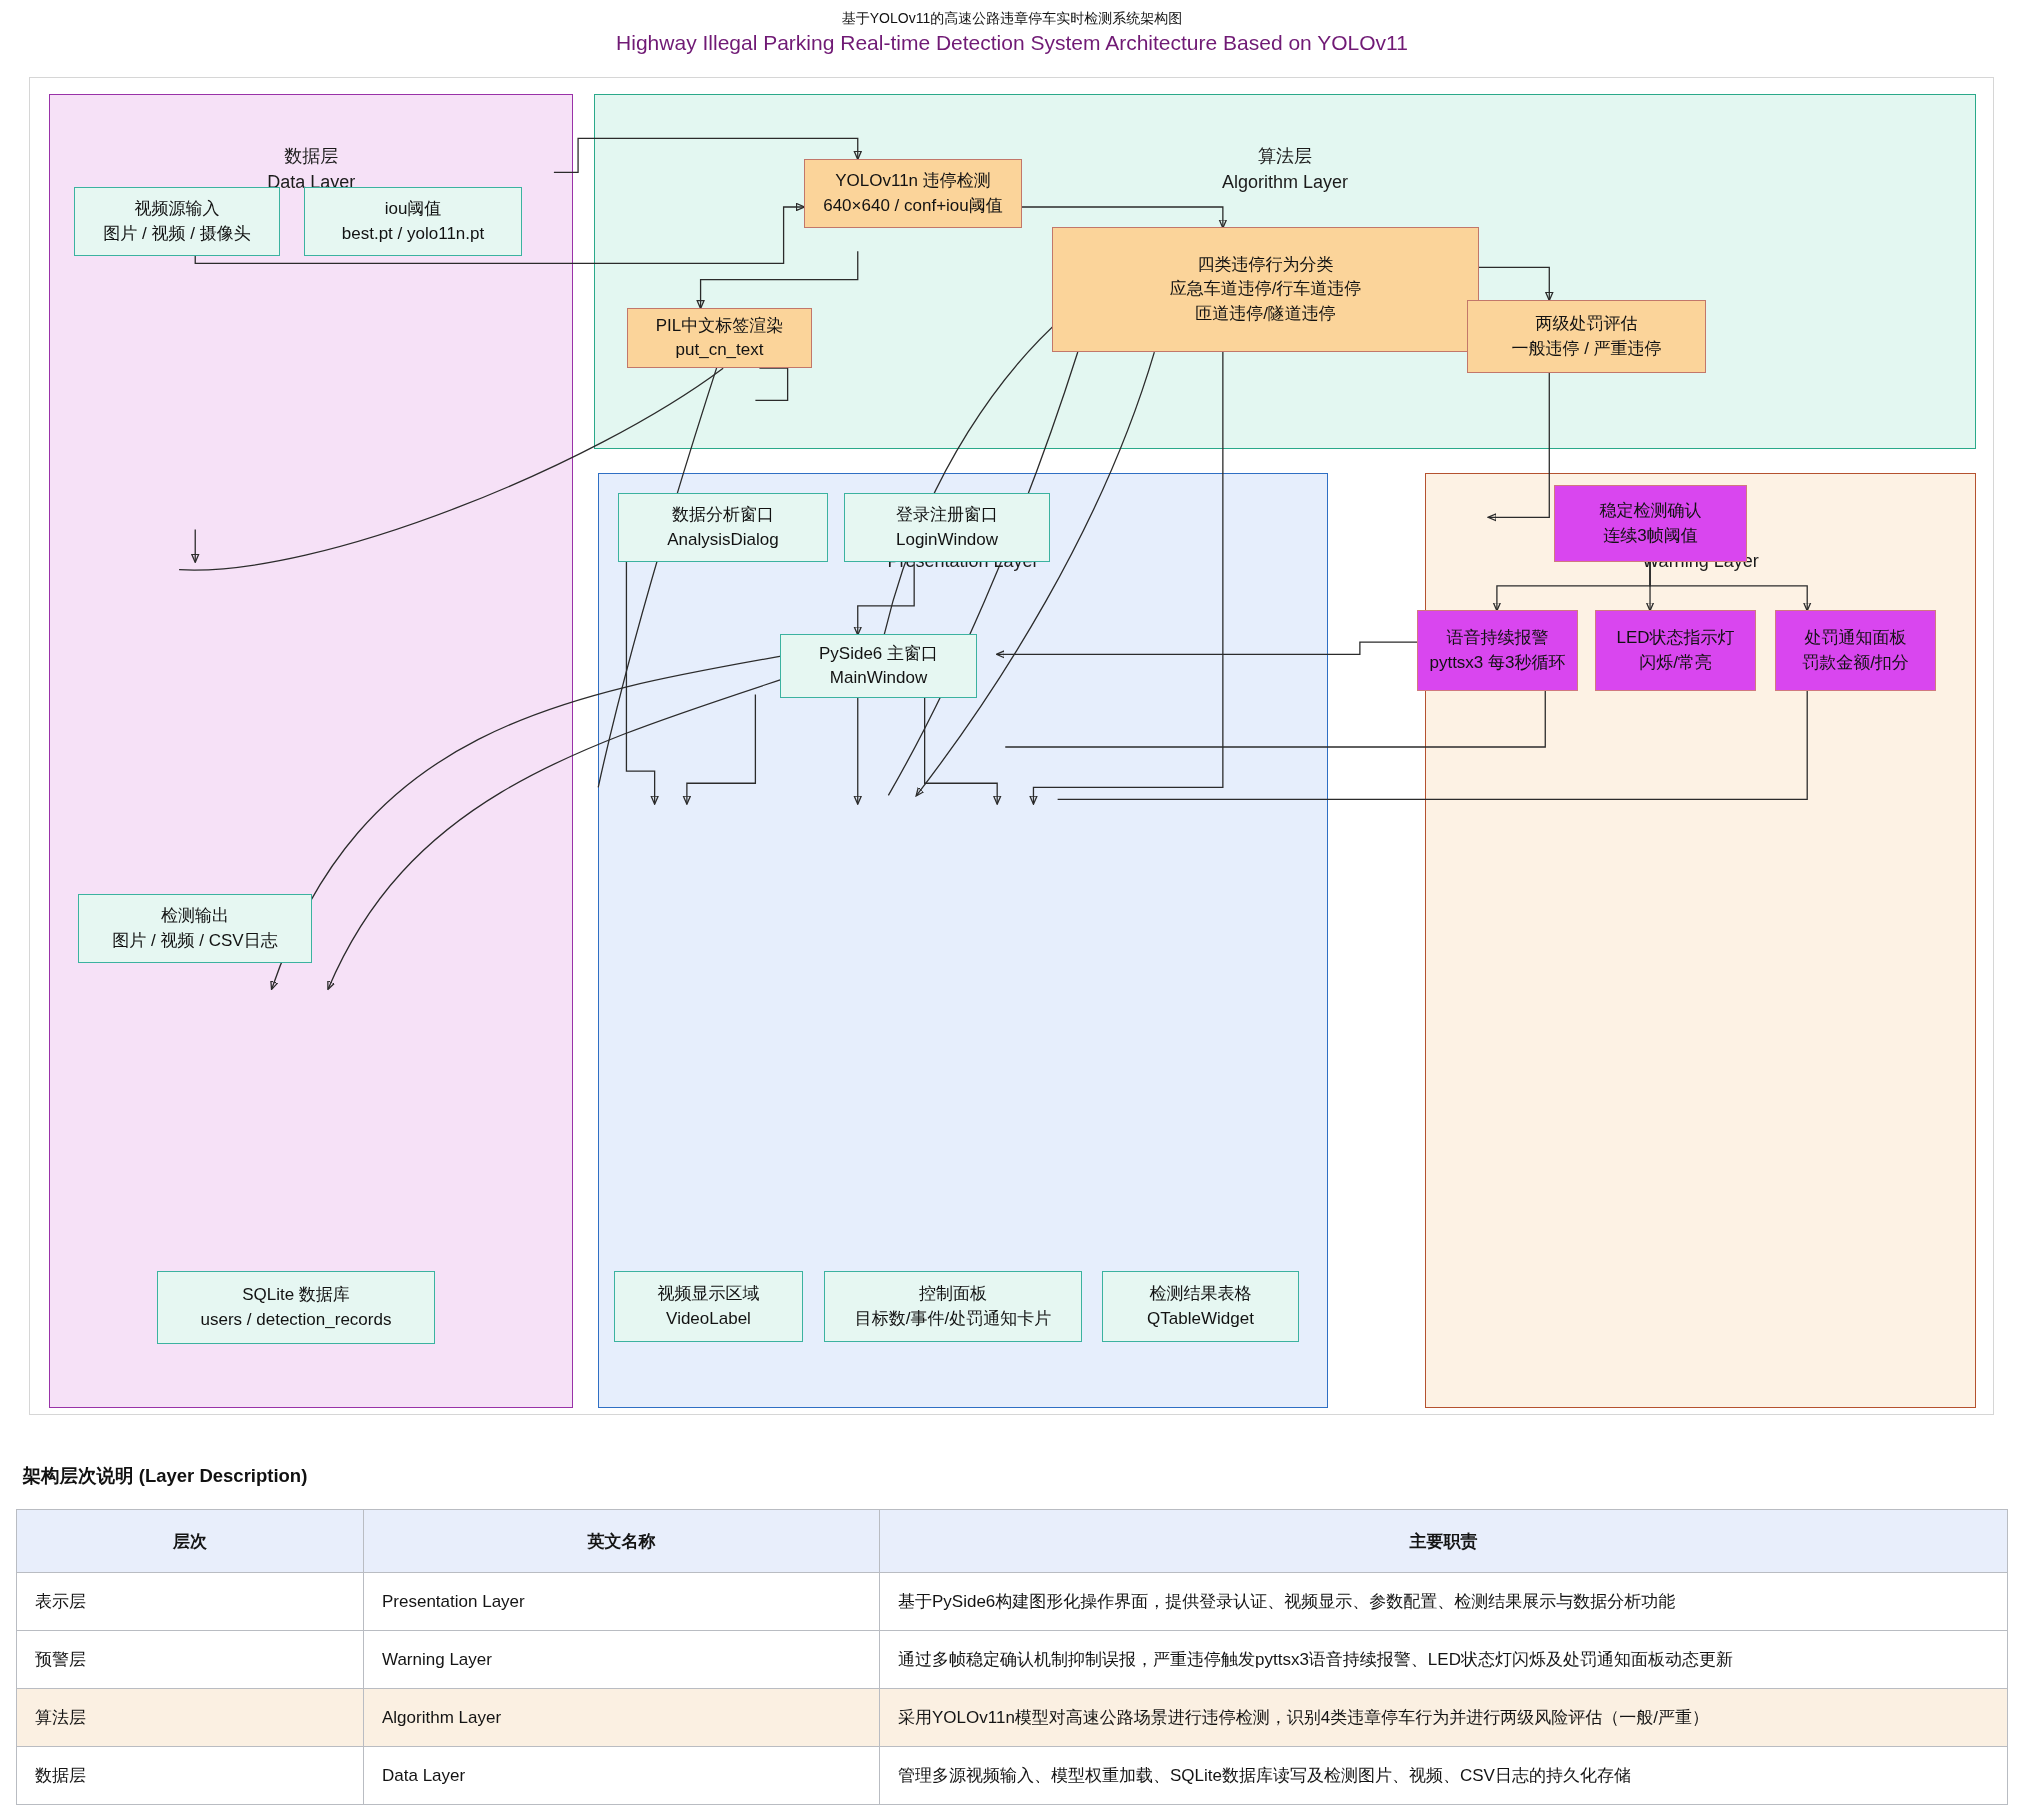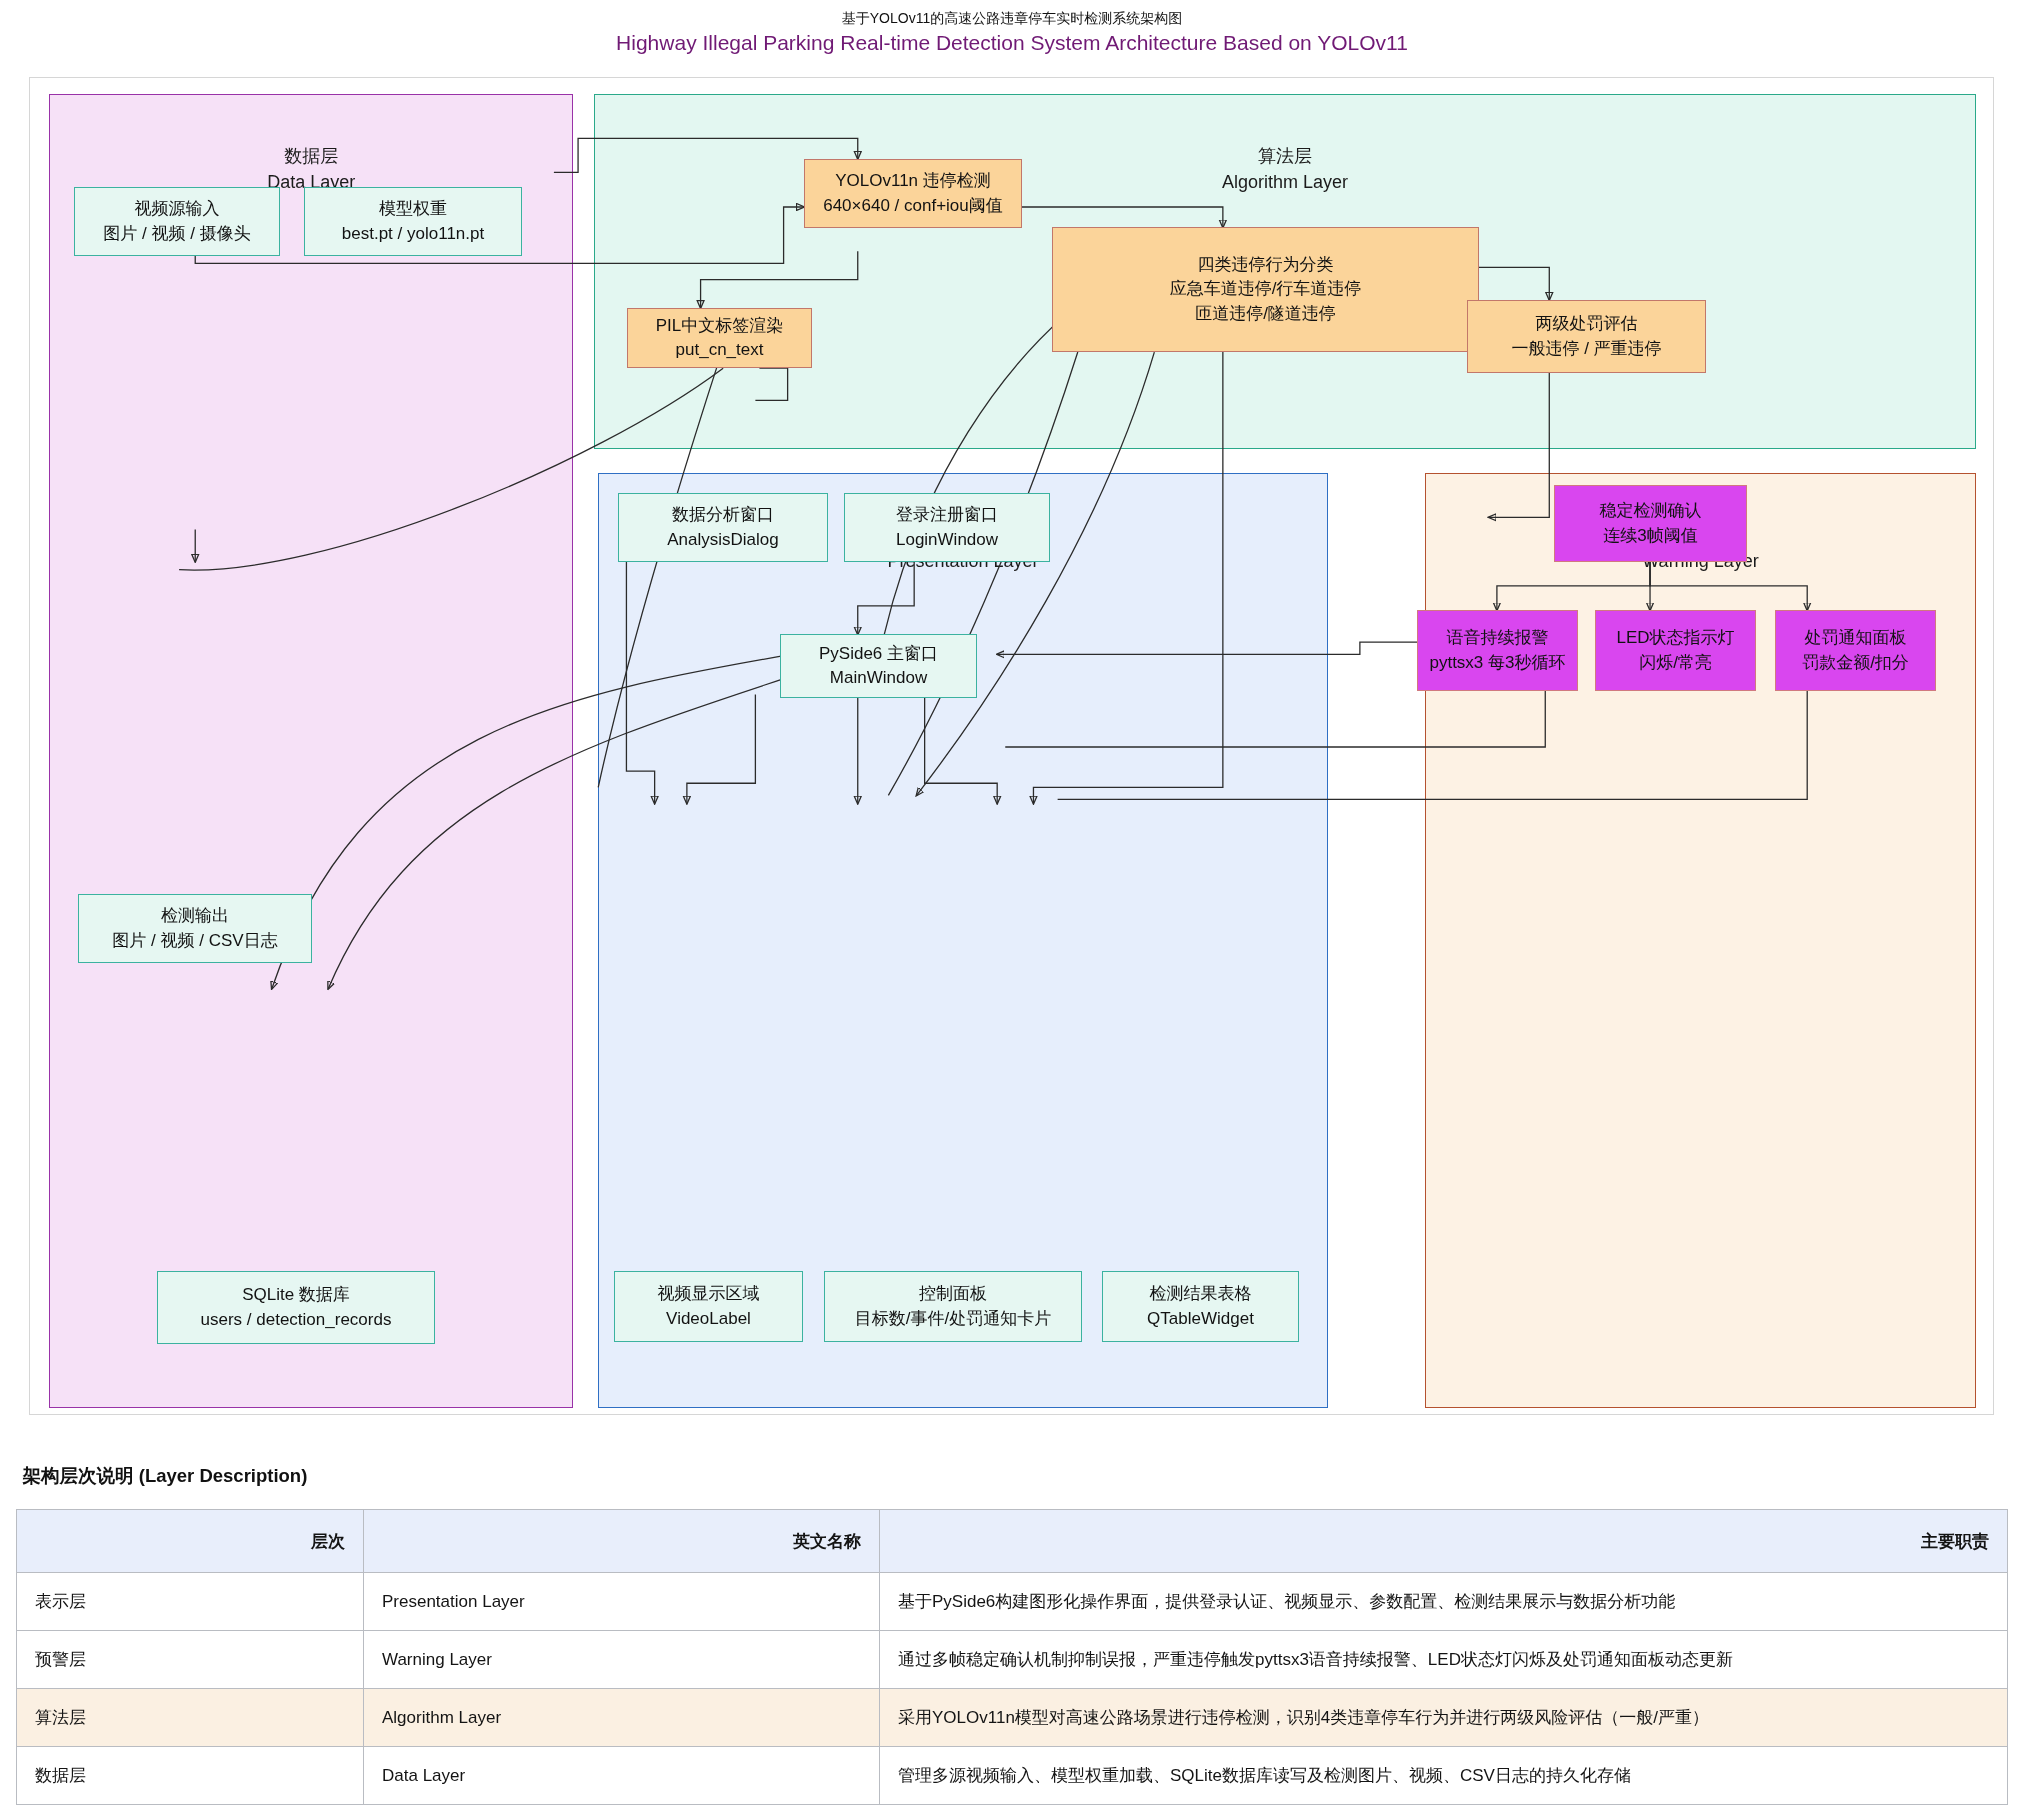--- a/index.html
+++ b/index.html
@@ -107,21 +107,21 @@
     table-layout: fixed;
   }
   table.layers th, table.layers td {
     border: 0.8px solid #b9bcc2;
     padding: 14.5px 18px;
     vertical-align: middle;
   }
   table.layers thead th {
     background: #e8eefb;
     font-weight: bold;
-    text-align: right;
+    text-align: center;
     height: 63px;
   }
   table.layers tbody td { height: 58px; }
   table.layers tbody tr.hl td { background: #fbf0e2; }
   .c1 { width: 347px; }
   .c2 { width: 516px; }
 </style>
 </head>
 <body>
 
@@ -217,21 +217,21 @@
       <path d="M1030,700 C700,760 420,780 300,1130" marker-end="url(#ar)"></path>
       <path d="M1010,720 C720,820 480,870 370,1130" marker-end="url(#ar)"></path>
     </svg>
 
     <div class="node node-green" style="left:44px;  top:109px; width:206px; height:69px;">
       <span class="l">视频源输入</span>
       <span class="l">图片 / 视频 / 摄像头</span>
     </div>
 
     <div class="node node-green" style="left:274px; top:109px; width:218px; height:69px;">
-      <span class="l">模型权重</span>
+      <span class="l">iou阈值</span>
       <span class="l">best.pt / yolo11n.pt</span>
     </div>
 
     <div class="node node-green" style="left:127px; top:1193px; width:278px; height:73px;">
       <span class="l">SQLite 数据库</span>
       <span class="l">users / detection_records</span>
     </div>
 
     <div class="node node-green" style="left:48px;  top:816px; width:234px; height:69px;">
       <span class="l">检测输出</span>

